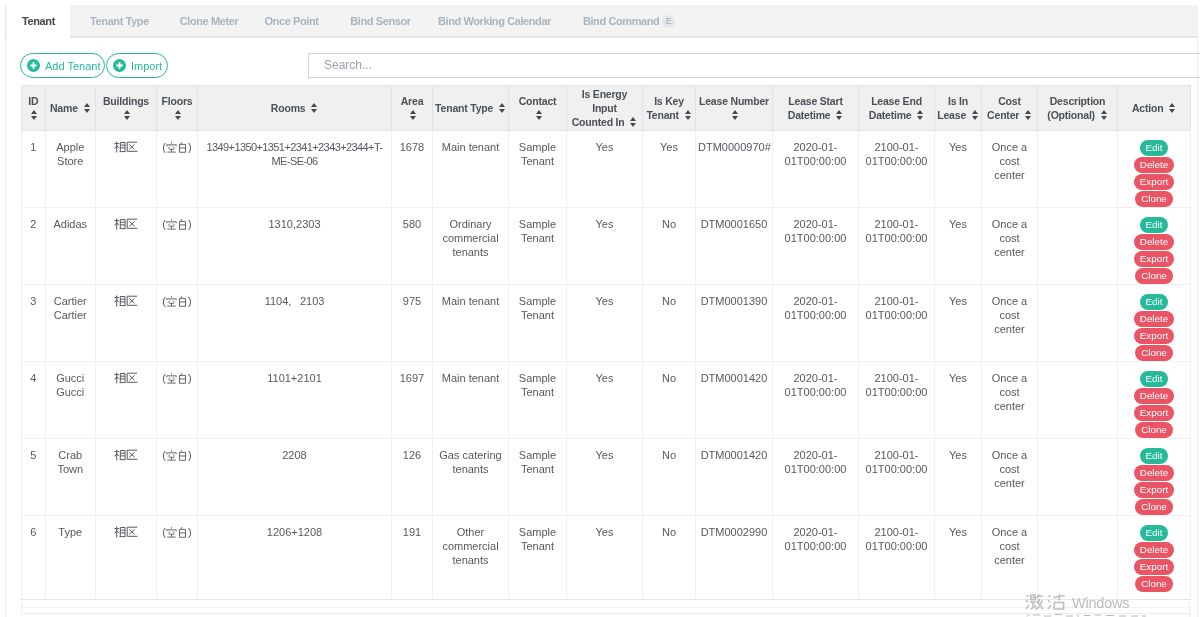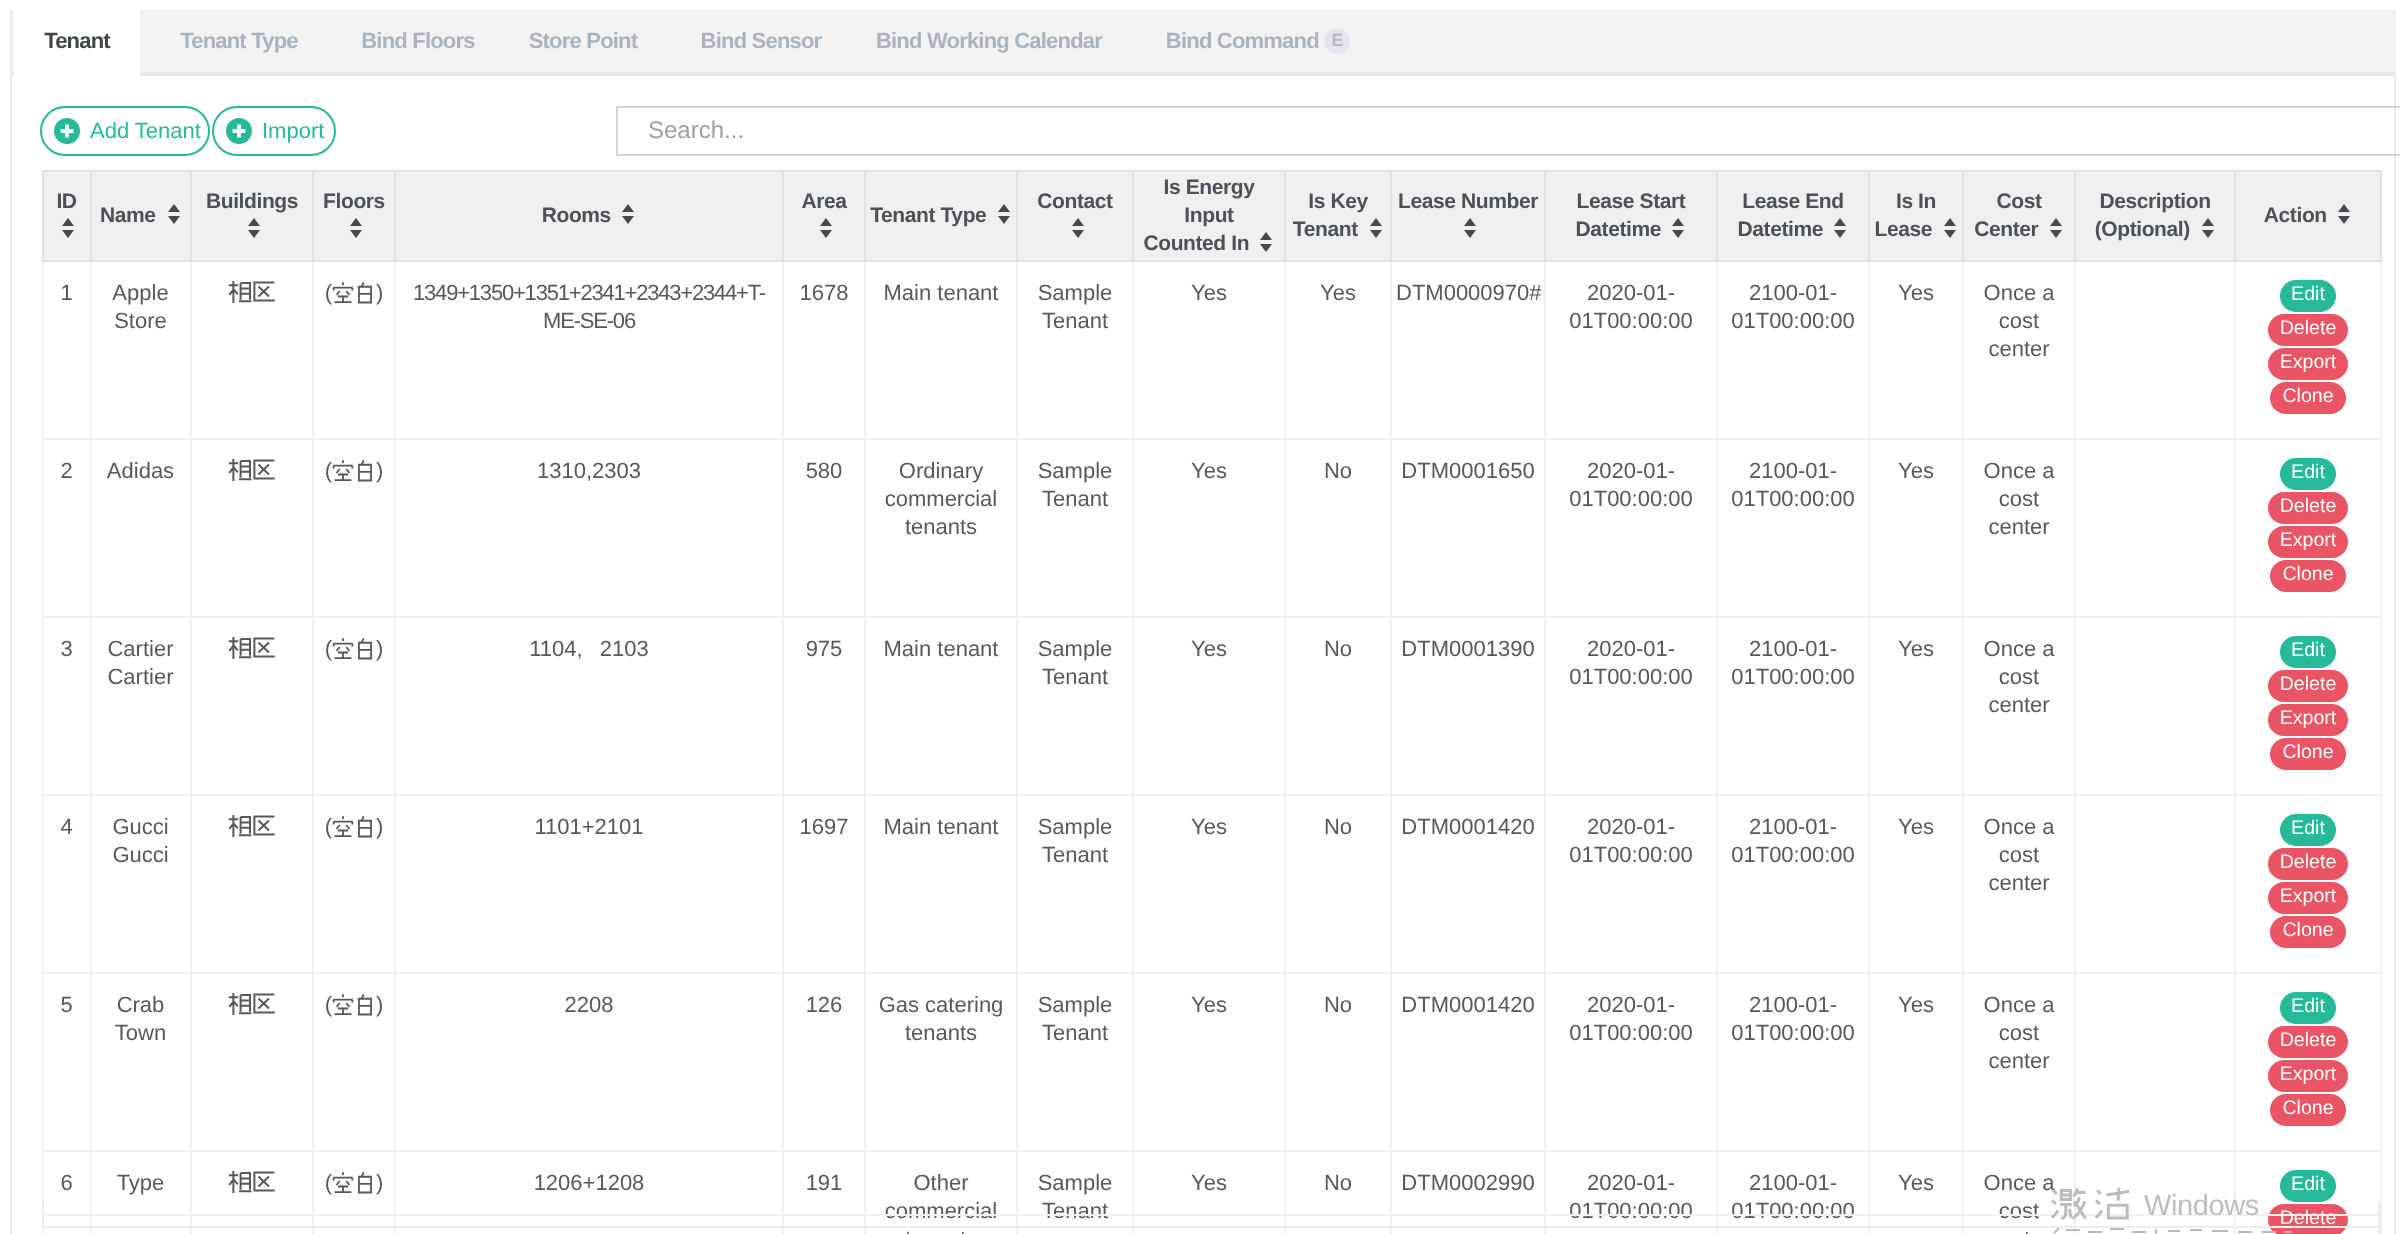--- a/index.html
+++ b/index.html
@@ -13,34 +13,34 @@
 th{background:#f0f0f1;border:1px solid #e2e2e2;font-size:10.5px;letter-spacing:-0.2px;font-weight:bold;color:#4b5156;text-align:center;vertical-align:middle;padding:1px 1px;line-height:14px;overflow:hidden}
 td{border:1px solid #f0f0f0;font-size:11px;color:#55595d;text-align:center;vertical-align:top;padding:9px 2px 2px 2px;line-height:14px;overflow:hidden}
 tr.r{height:77px}
 .sort{display:inline-block;width:7px;height:10px;position:relative;top:1px;margin-left:3px}
 .sort i{position:absolute;left:0;width:0;height:0;border-left:3.5px solid transparent;border-right:3.5px solid transparent}
 .sort i.u{top:0;border-bottom:4.5px solid #45494e}
 .sort i.d{bottom:0;border-top:4.5px solid #45494e}
 .pb{display:block;margin:0 auto 1px;width:fit-content;height:16px;line-height:16px;border-radius:8.5px;color:#fff;font-size:9.8px;padding:0 6px}
 .ed{background:#26b99a}
 .rd{background:#ea5565}
-.pb:last-child{margin-bottom:12px}
+.pb:last-child{margin-bottom:0}
 tbody tr:last-child td{border-bottom:1px solid #e5e5e5}
 .cjk{display:inline-block;vertical-align:-2px}
 
 .ebdg{display:inline-block;width:13px;height:13px;border-radius:50%;background:#e3e7eb;color:#b4bdc6;font-size:9px;line-height:13px;text-align:center;vertical-align:1px}
 </style></head><body>
 <div id="page">
 <div class="vline" style="left:5px;top:5px;height:612px"></div>
 <div class="vline" style="left:1197px;top:5px;height:612px"></div>
 <div class="tabbar"></div>
 <div class="tabact">Tenant</div>
 <div class="tabl" style="left:80px;width:79px">Tenant Type</div>
-<div class="tabl" style="left:172px;width:74px">Bind Floors</div>
-<div class="tabl" style="left:256px;width:71px">Store Point</div>
+<div class="tabl" style="left:172px;width:74px">Clone Meter</div>
+<div class="tabl" style="left:256px;width:71px">Once Point</div>
 <div class="tabl" style="left:341px;width:79px">Bind Sensor</div>
 <div class="tabl" style="left:573px;width:112px">Bind Command <span class="ebdg">E</span></div>
 <div class="tabl" style="left:430px;width:129px">Bind Working Calendar</div>
 <div class="obtn" style="left:20px;top:53px;width:83px"><svg class="ic2" width="13" height="13" viewBox="0 0 13 13">
         <circle cx="6.5" cy="6.5" r="6.5" fill="#26b99a"></circle>
         <path d="M6.5 3.3v6.4M3.3 6.5h6.4" stroke="#fff" stroke-width="1.9"></path>
       </svg>Add Tenant</div>
 <div class="obtn" style="left:106px;top:53px;width:60px"><svg class="ic2" width="13" height="13" viewBox="0 0 13 13">
         <circle cx="6.5" cy="6.5" r="6.5" fill="#26b99a"></circle>
         <path d="M6.5 3.3v6.4M3.3 6.5h6.4" stroke="#fff" stroke-width="1.9"></path>

